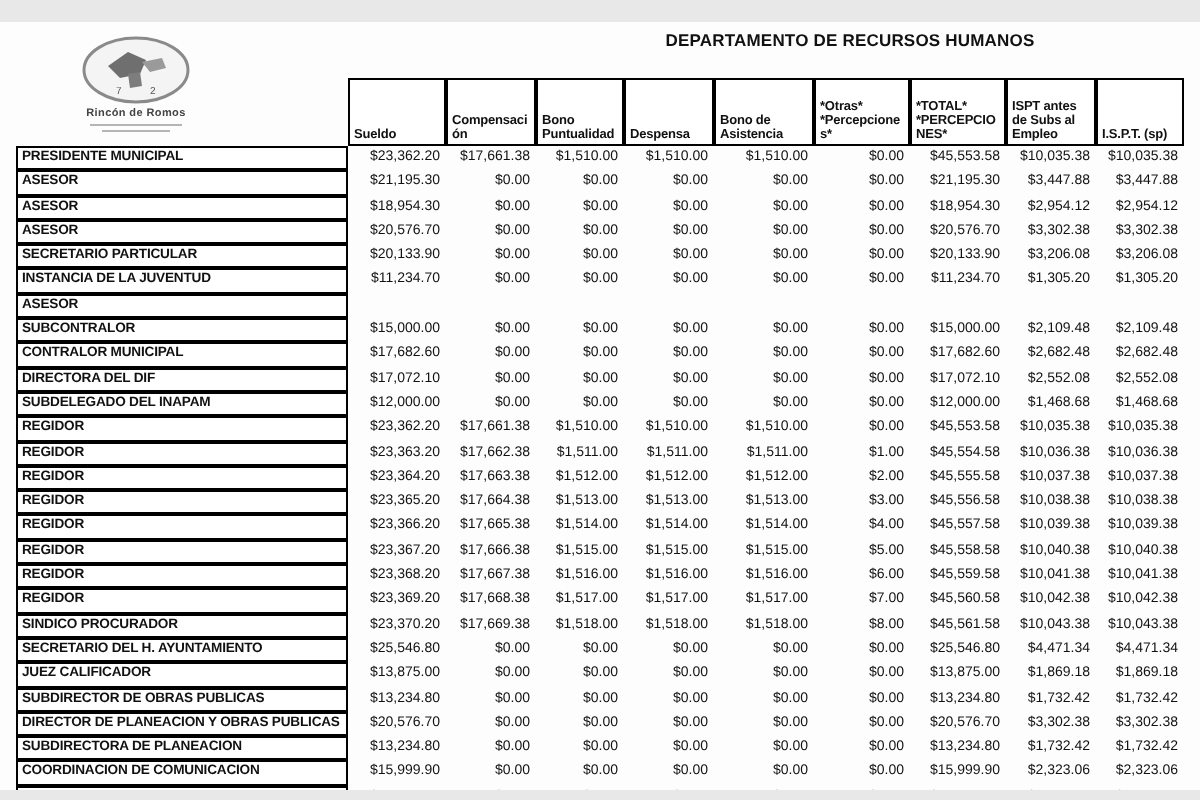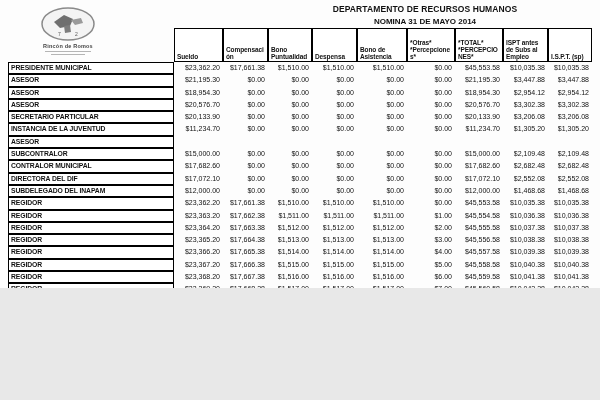--- a/index.html
+++ b/index.html
@@ -1,17 +1,17 @@
 <!DOCTYPE html>
 <html><head>
 <meta charset="utf-8">
 <style>
   html,body { margin:0; padding:0; background:#e8e8e8; }
   .page {
-    position:relative; width:600px; height:288px; margin:0 auto;
+    position:relative; width:600px; height:384px; margin:11px auto;
     background:#fdfdfd; overflow:hidden;
     font-family:"Liberation Sans", sans-serif; color:#111;
   }
   
   .logo { position:absolute; left:26px; top:6px; width:84px; text-align:center; }
   .logo svg { display:block; margin:0 auto; }
   .logo-caption {
     font-size:5.5px; font-weight:bold; color:#444; letter-spacing:.2px;
     margin-top:1px; white-space:nowrap;
   }
@@ -61,21 +61,20 @@
       <text x="18" y="30" font-size="5" fill="#555" font-family="Liberation Sans, sans-serif">7</text>
       <text x="35" y="30" font-size="5" fill="#555" font-family="Liberation Sans, sans-serif">2</text>
     </svg>
     <div class="logo-caption">Rincón de Romos</div>
     <div class="logo-bar b1"></div>
     <div class="logo-bar b2"></div>
   </div>
 
   <div class="titles">
     <div class="title-line1">DEPARTAMENTO DE RECURSOS HUMANOS</div>
-    <div class="title-line2">NOMINA 31 DE MAYO 2014</div>
   </div>
 
   <table class="payroll">
     <colgroup>
       <col style="width:166px">
         <col style="width:49px">
         <col style="width:45px">
       <col style="width:44px">
         <col style="width:45px">
         <col style="width:50px">

